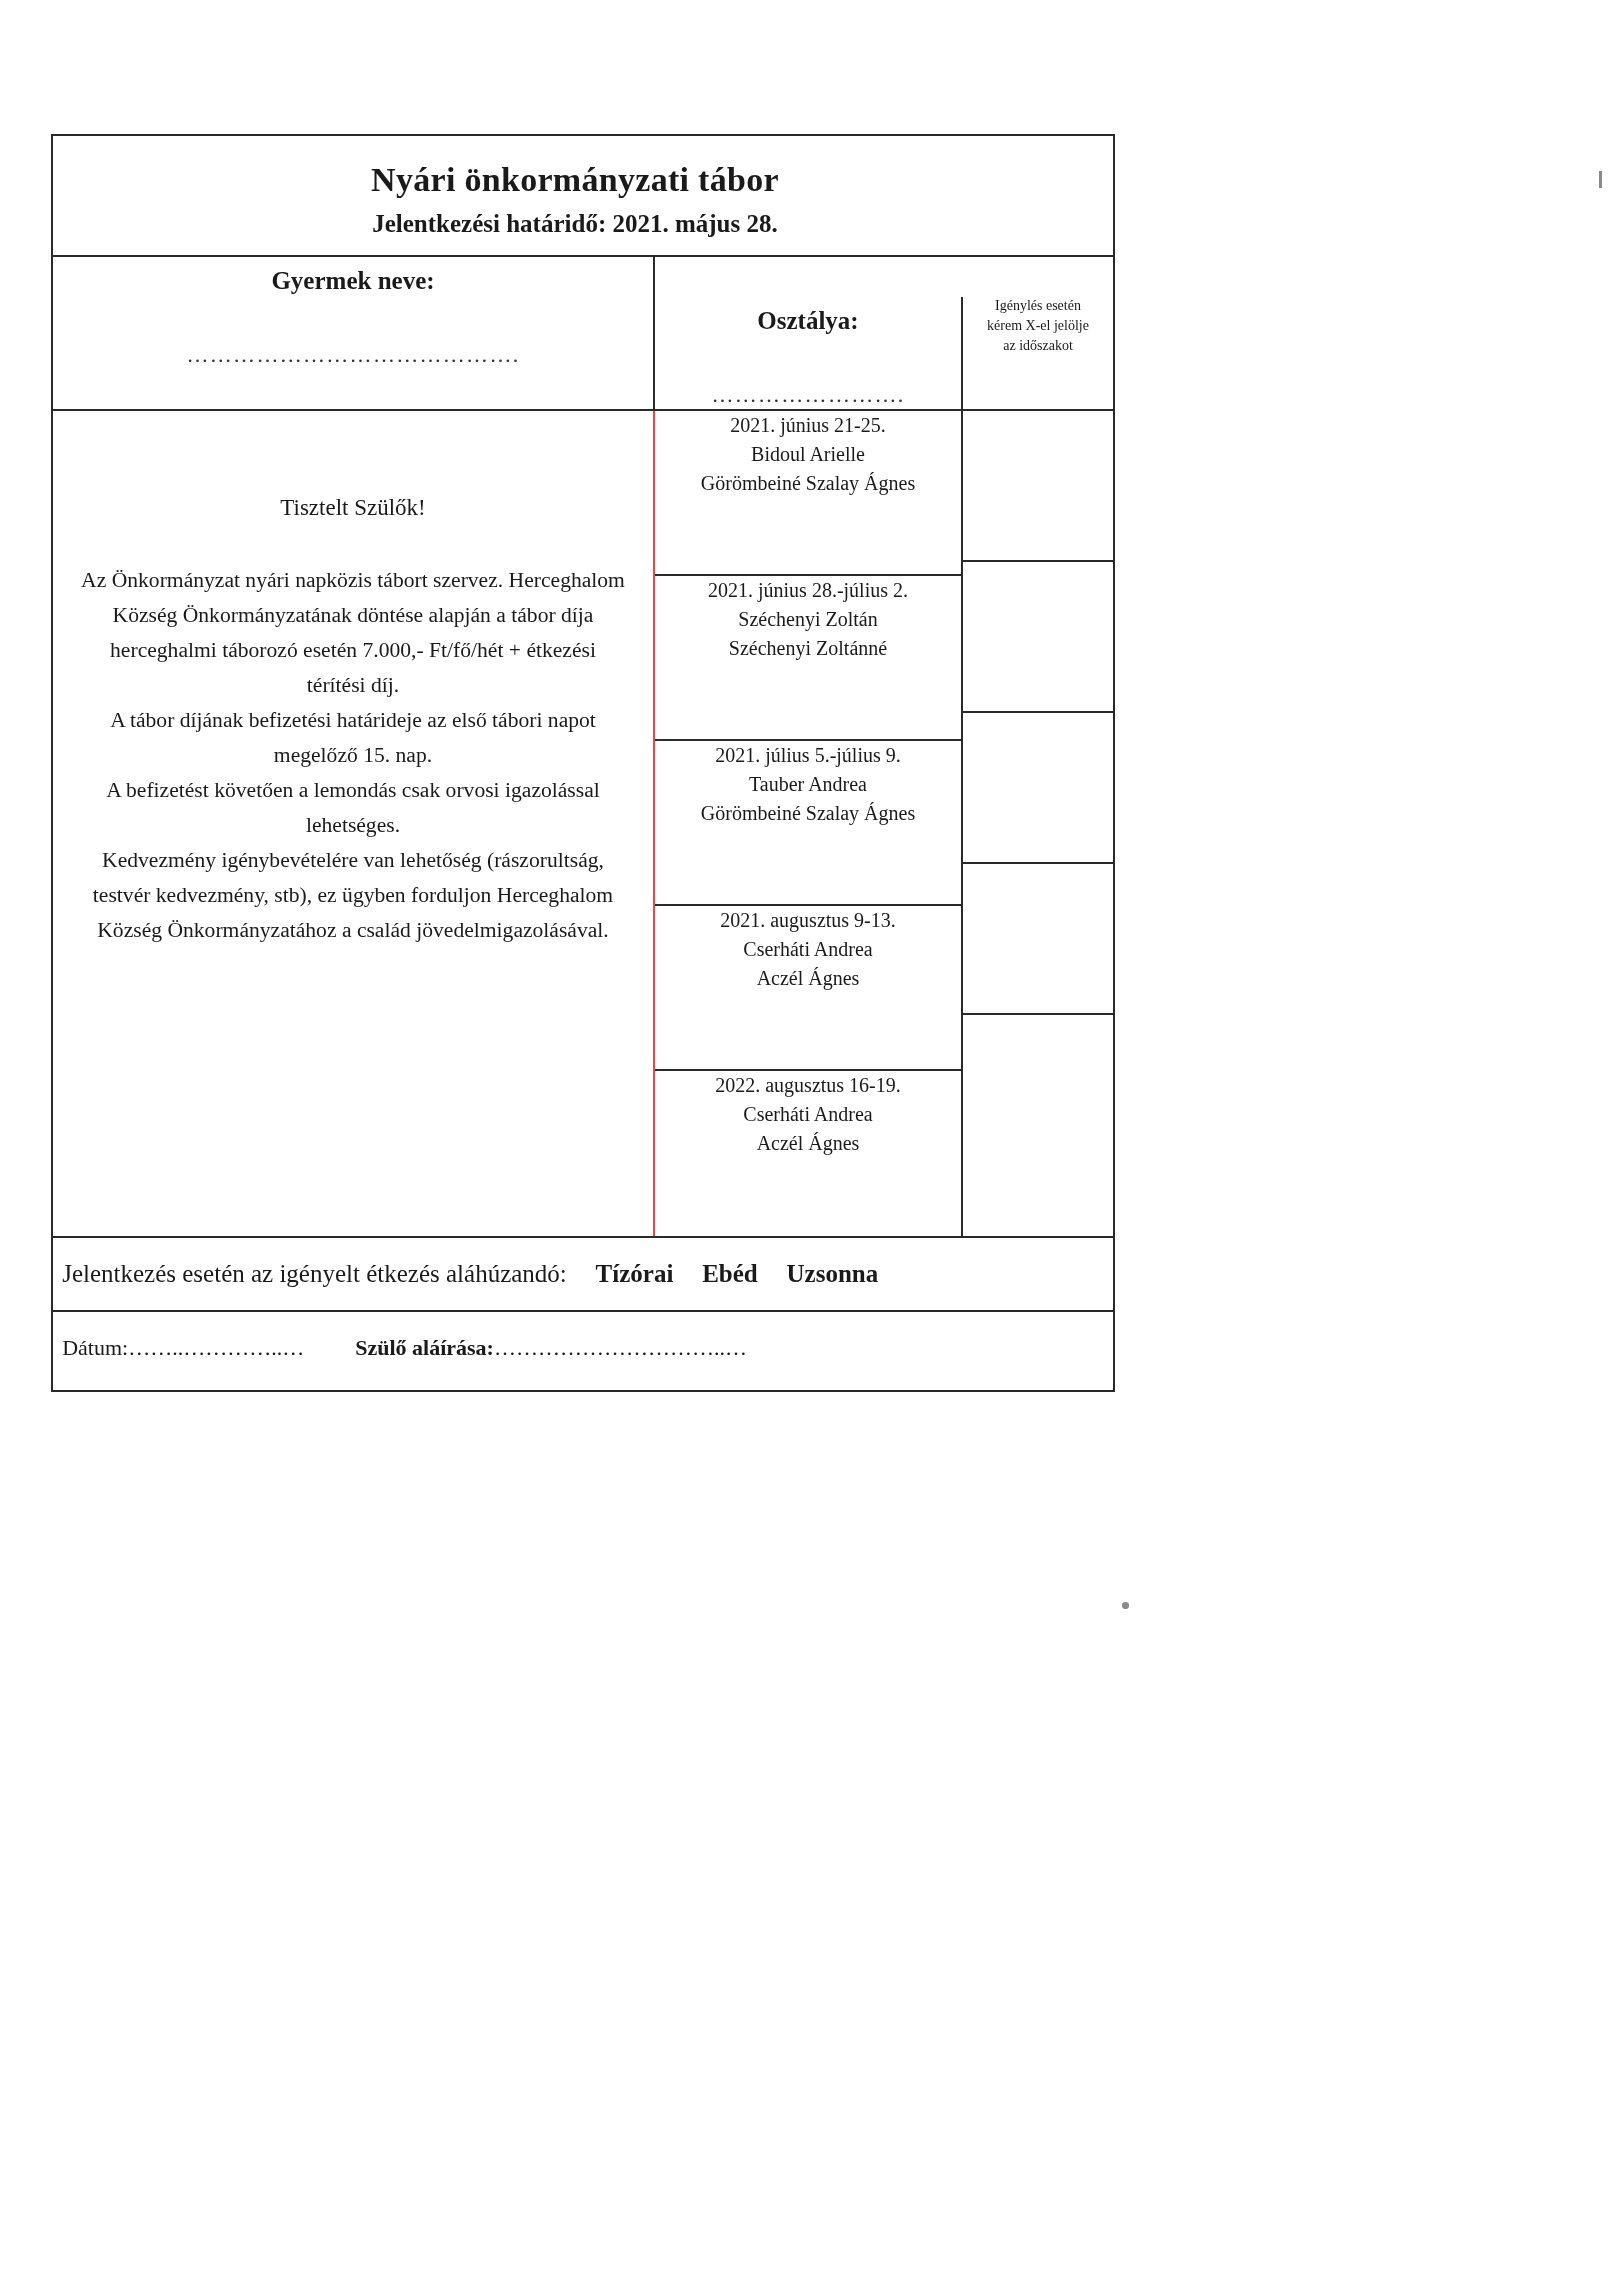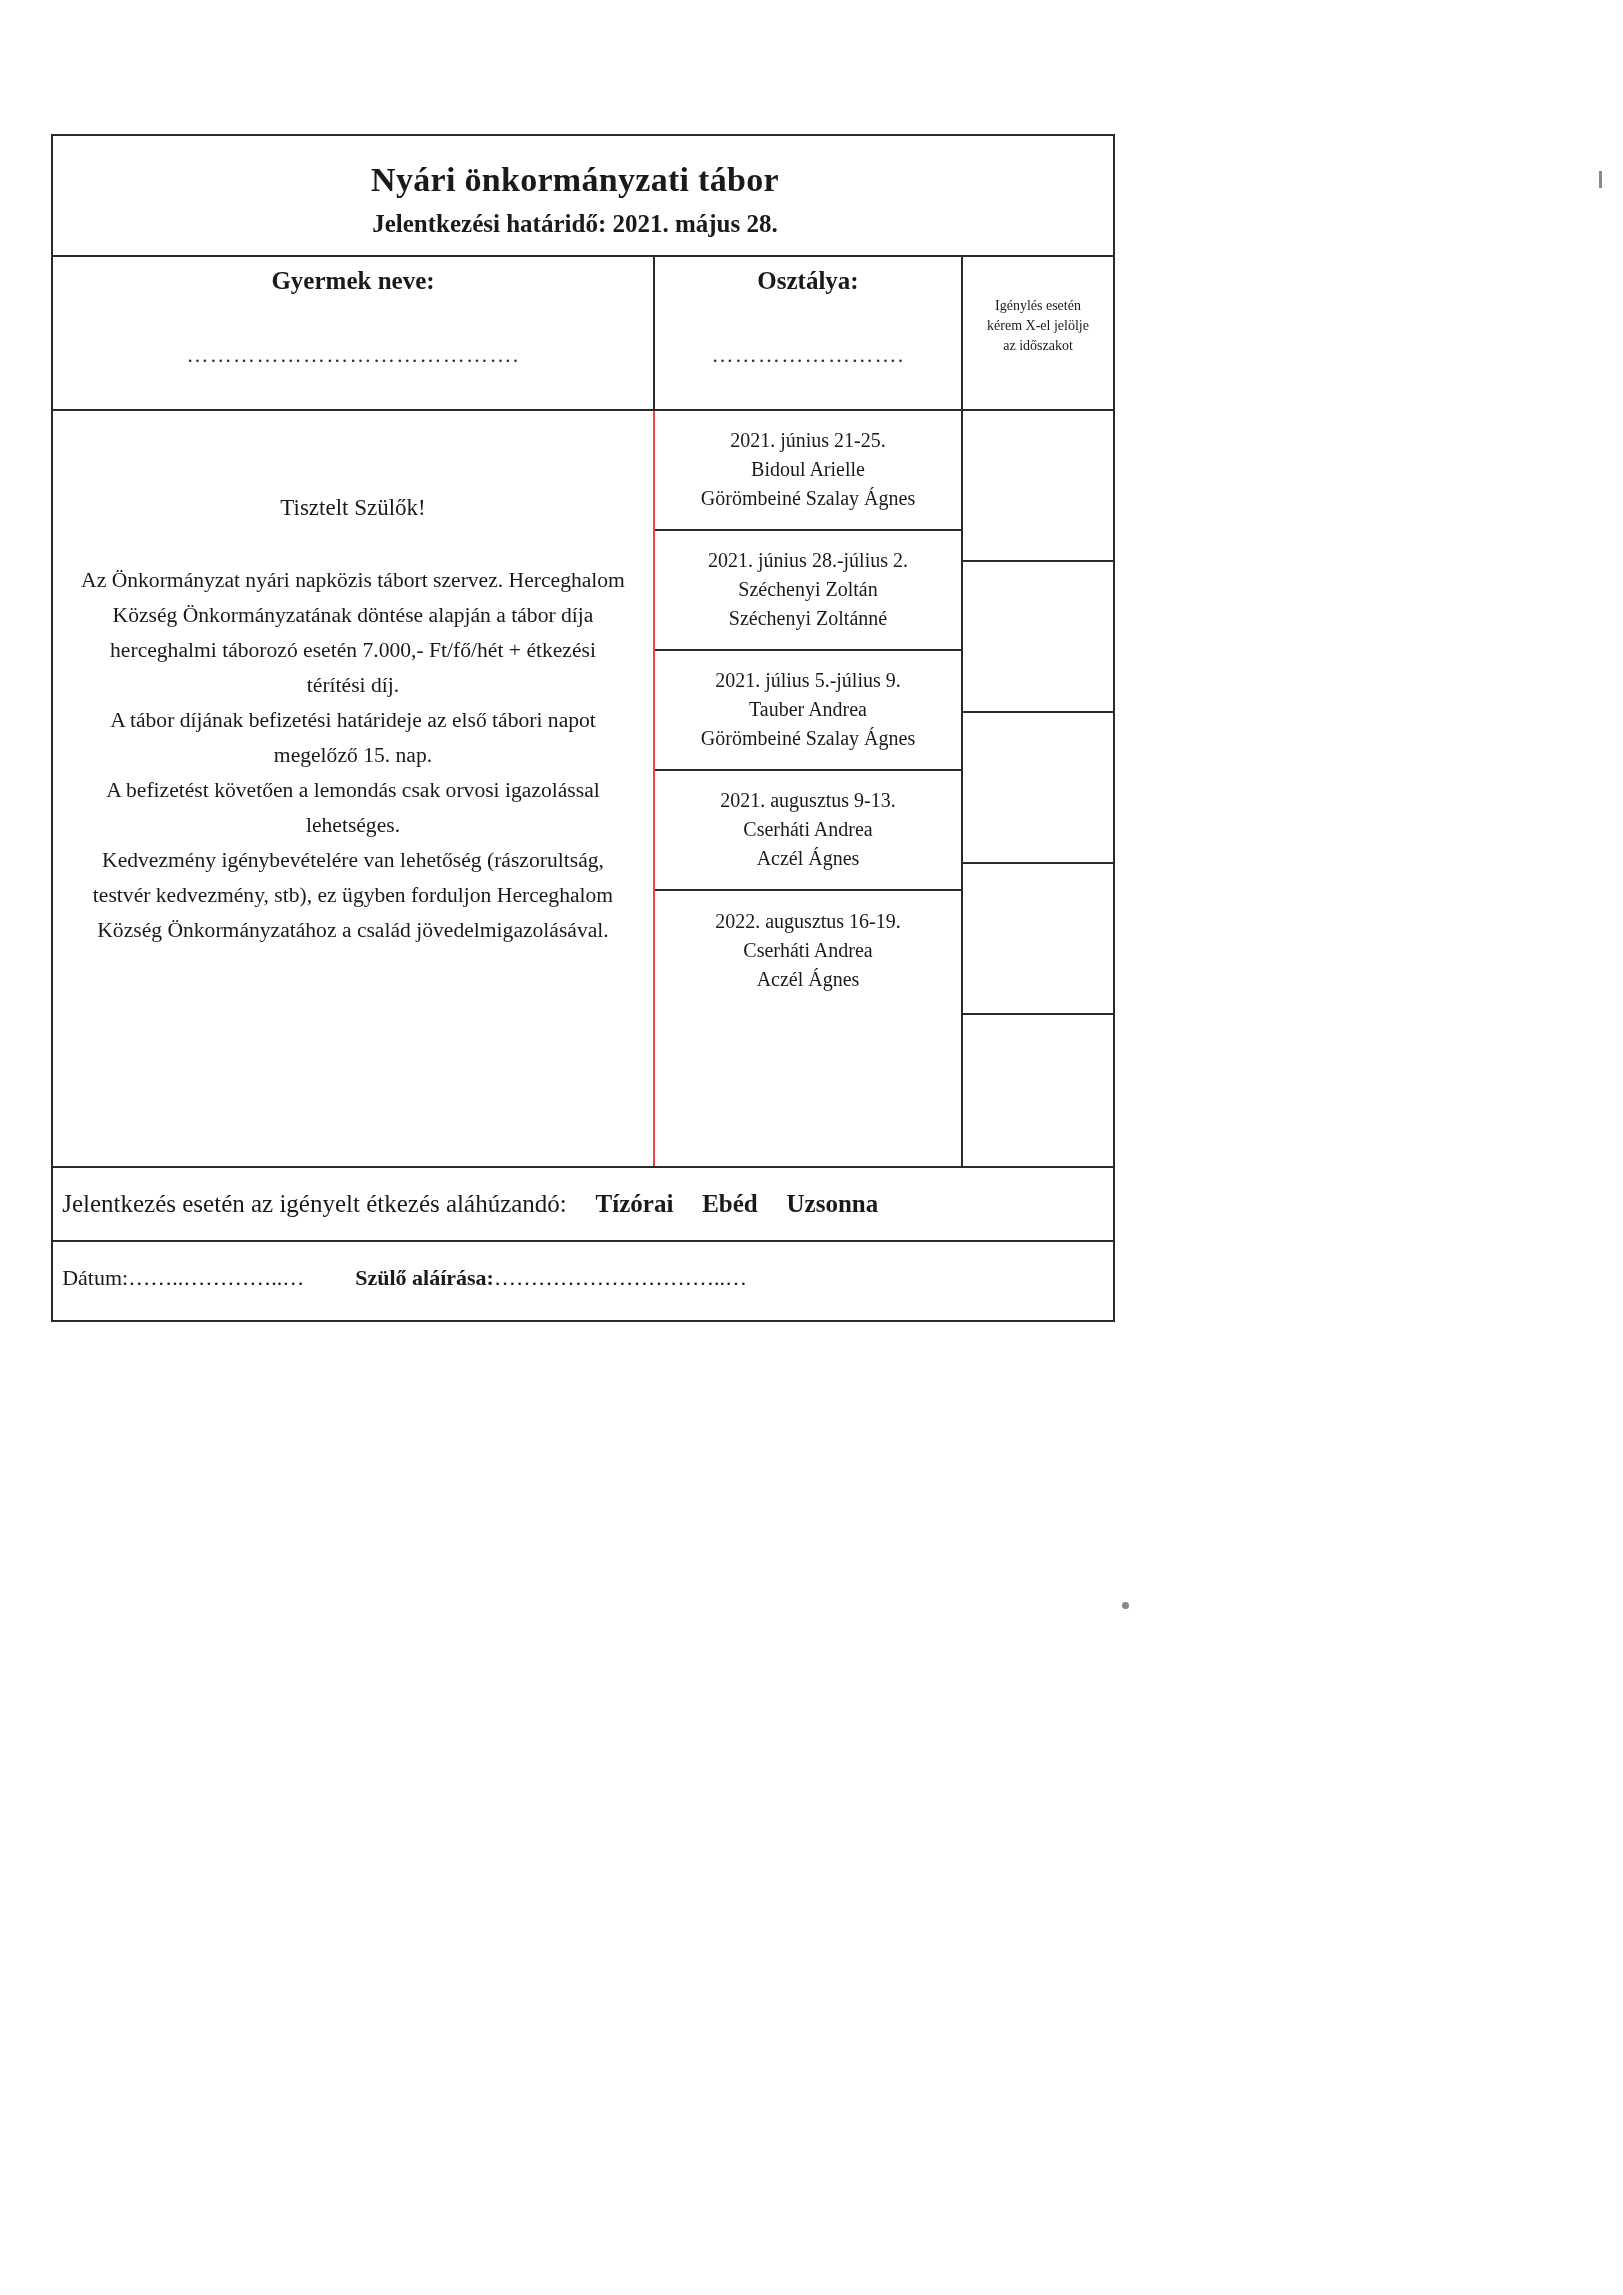--- a/index.html
+++ b/index.html
@@ -73,20 +73,21 @@
     align-items: center;
   }
   .col-class {
     width: 308px;
     border-right: 2px solid #2a2a2a;
     box-sizing: border-box;
     padding: 10.5px 0 0 0;
     display: flex;
     flex-direction: column;
     align-items: center;
+    margin-top: 40px;
   }
   .col-note {
     flex: 1 1 auto;
     box-sizing: border-box;
     padding: 39px 9.2px 0 9.2px;
     text-align: center;
     font-size: 14px;
     line-height: 1.45;
   }
   .field-label {
@@ -130,24 +131,23 @@
   }
   .col-mark {
     flex: 1 1 auto;
     box-sizing: border-box;
     display: flex;
     flex-direction: column;
   }
   .period-cell {
     border-bottom: 2px solid #2a2a2a;
     box-sizing: border-box;
-    height: 120px;
-    display: flex;
-    flex-direction: column;
-    justify-content: center;
+    height: 165px;
+    display: flex;
+    flex-direction: column;
     align-items: center;
     text-align: center;
     font-size: 20px;
     line-height: 1.45;
     padding: 0 5.2px;
   }
   .period-cell:last-child { border-bottom: none; }
   .mark-cell {
     border-bottom: 2px solid #2a2a2a;
     box-sizing: border-box;

